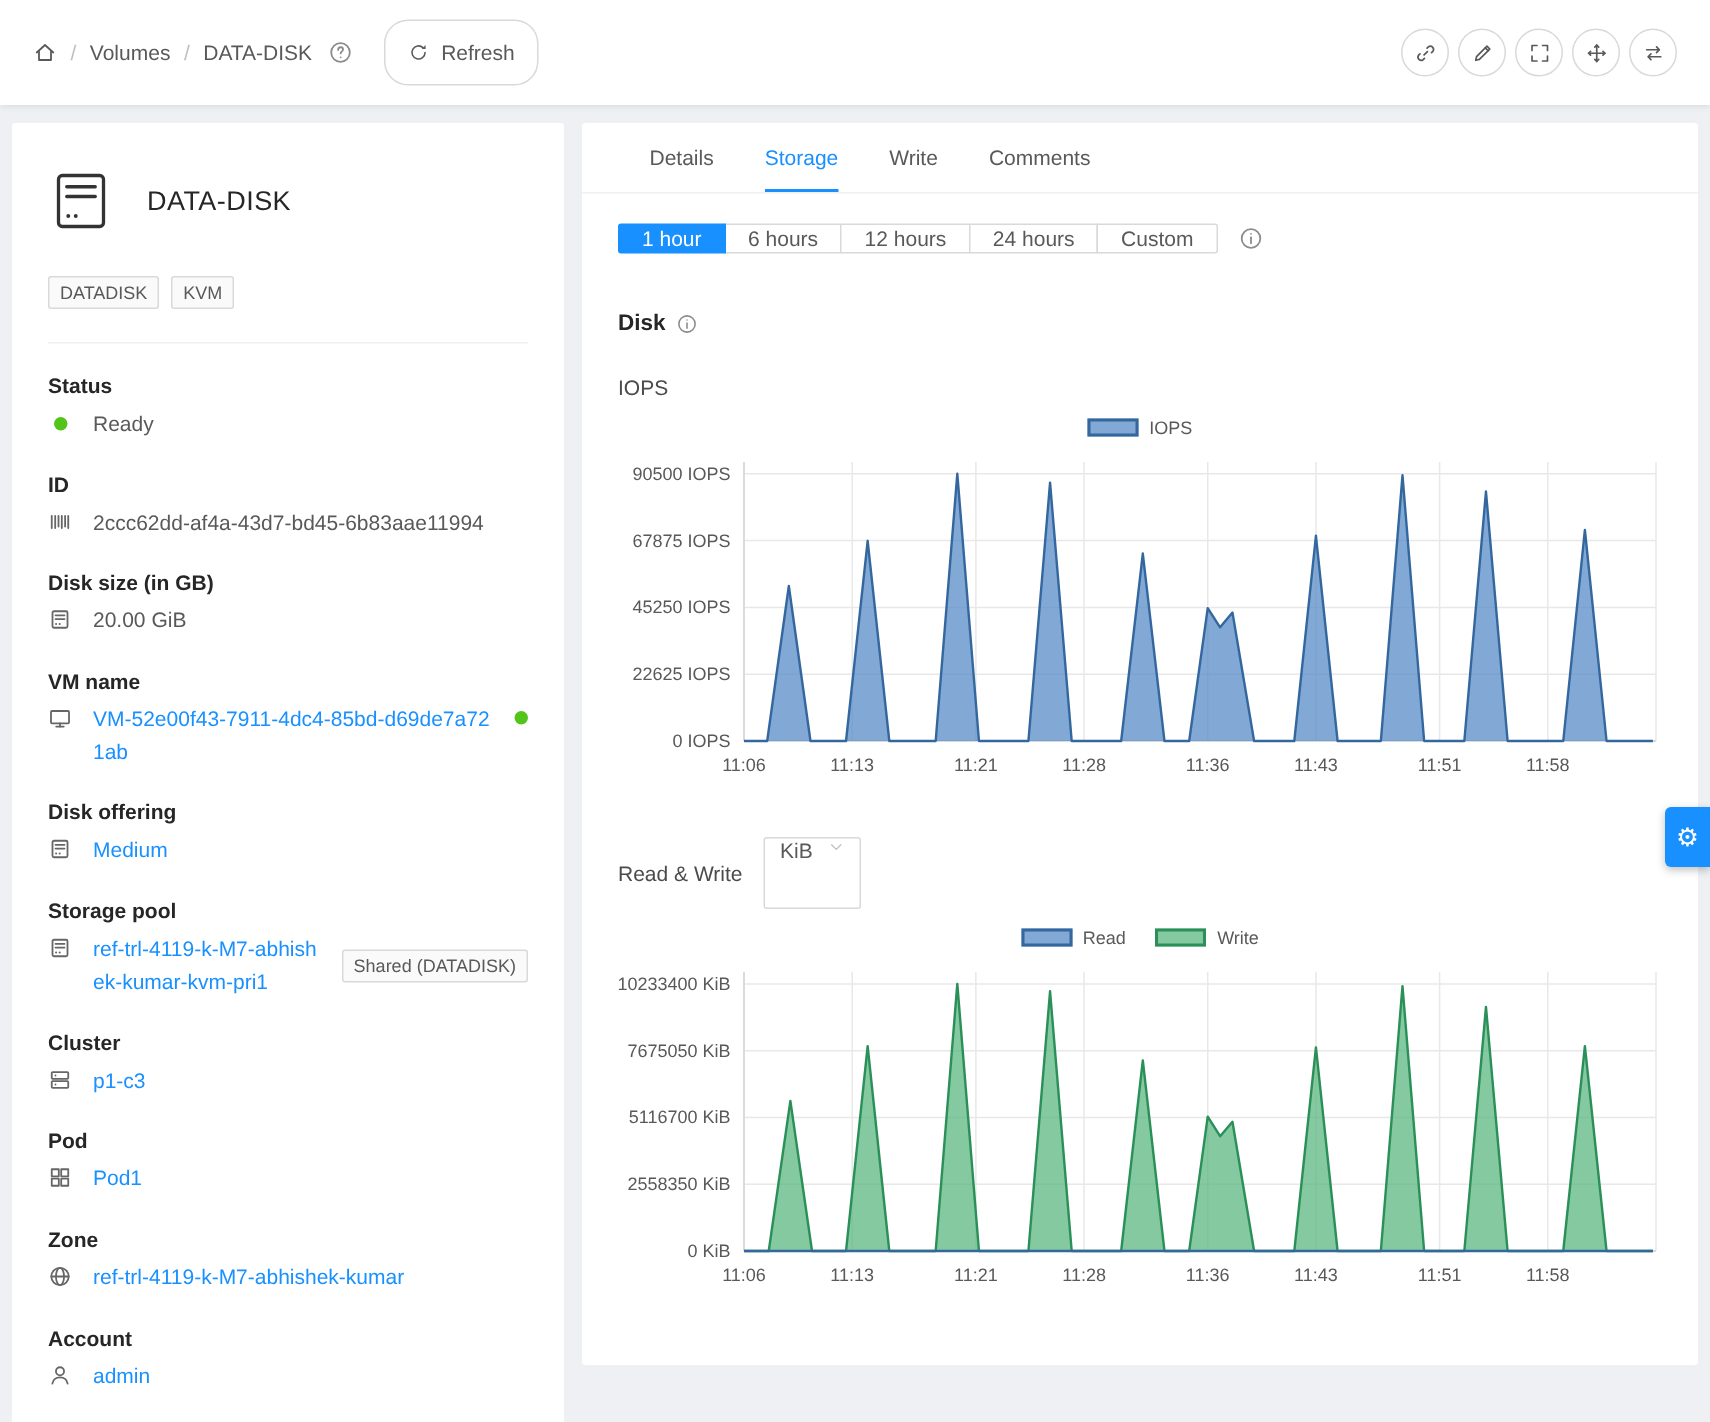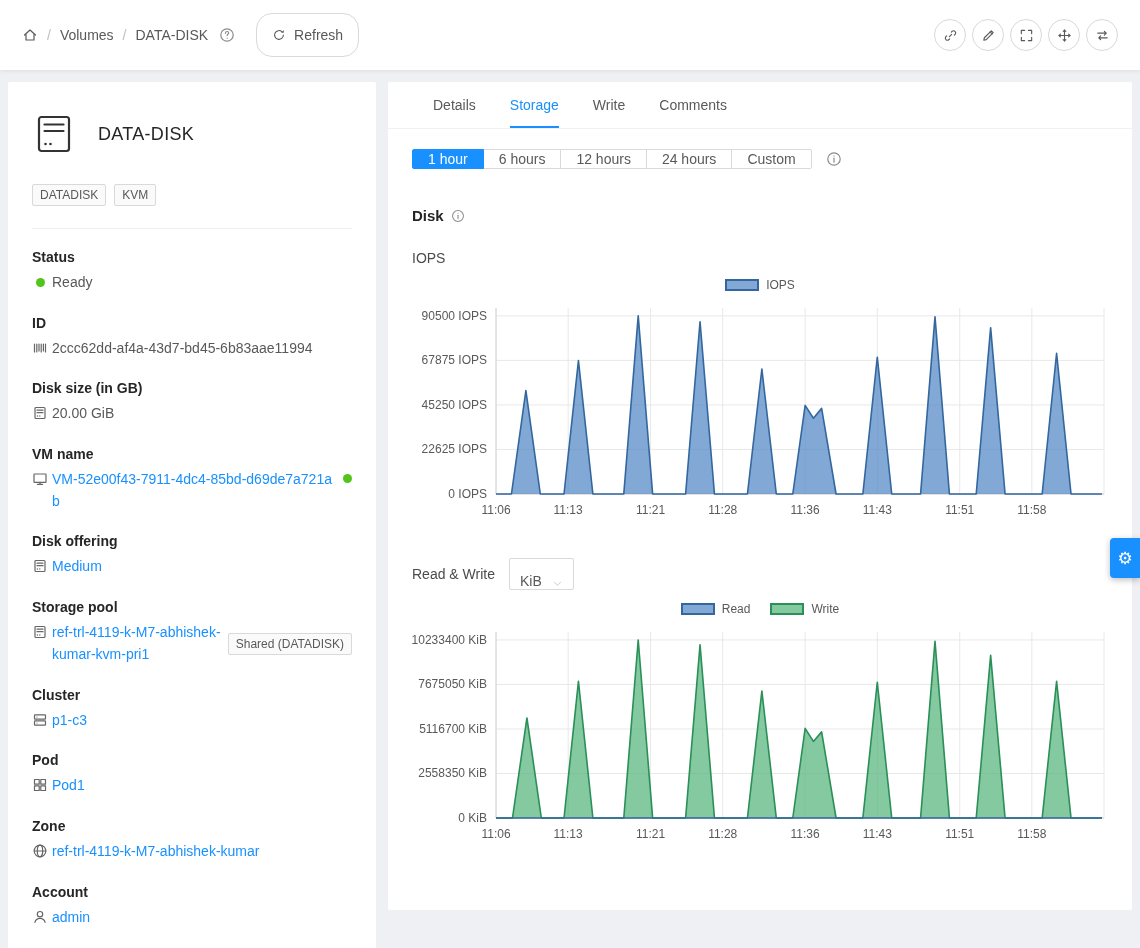--- a/index.html
+++ b/index.html
@@ -36,21 +36,21 @@
   
   .vol-head{display:flex;align-items:center;gap:22px;padding-top:6px}
   .vol-icon{width:44px;height:44px;color:#333}
   .vol-title{font-size:18px;font-weight:500;color:#262626;letter-spacing:.3px}
   .tag-row{margin-top:28px;display:flex;gap:8px}
   .tag{font-size:12px;line-height:20px;padding:0 7px;border:1px solid #d9d9d9;background:#fafafa;
        border-radius:2px;color:#595959;white-space:nowrap}
   .divider{border-top:1px solid #f0f0f0;margin:22px 0 20px}
   .field{margin-bottom:21px}
   .field-label{color:#262626;font-weight:700;margin-bottom:7px}
-  .field-value{display:flex;align-items:flex-start;gap:4px;color:#595959}
+  .field-value{display:flex;align-items:flex-start;gap:14px;color:#595959}
   .field-value .icon-16{margin-top:2px;color:#666}
   .val{word-break:break-all;line-height:1.55;color:#595959}
   a.val.link{color:#1890ff}
   .status-dot{width:9px;height:9px;border-radius:50%;background:#52c41a;display:inline-block}
   .dot-wrap{align-items:center;justify-content:center}
   .vm-dot{margin-left:auto;margin-top:5px;flex:none}
   .pool-tag{flex:none;align-self:center;margin-left:2px}
 
   
   .tabbar{display:flex;padding:0 28px;border-bottom:1px solid #f0f0f0}
@@ -67,22 +67,22 @@
   .range-info{margin-left:14px;color:#8c8c8c}
   .section-title{margin-top:38px;font-size:15px;font-weight:700;color:#262626;display:flex;align-items:center;gap:7px}
   .section-title .icon-14{color:#8c8c8c;font-weight:400}
   .chart-label{margin-top:26px;color:#4b4b4b}
   .legend{display:flex;justify-content:center;gap:20px;margin-top:12px}
   .legend-item{display:flex;align-items:center;gap:7px;font-size:12px;color:#595959}
   .legend-swatch{width:34px;height:12px;border:2px solid}
   .chart-svg{display:block;width:696px;height:230px;margin-top:2px}
   svg text.tick{font-family:"Liberation Sans",sans-serif;font-size:12px;fill:#595959;stroke:none}
   .rw-row{margin-top:34px;display:flex;align-items:center;gap:14px}
-  .unit-select{height:32px;min-width:64px;border:1px solid #d9d9d9;border-radius:2px;padding:0 10px;
-               display:inline-flex;align-items:flex-end;gap:10px;color:#595959;cursor:pointer;background:#fff;font-size:14px}
+  .unit-select{height:48px;min-width:64px;border:1px solid #d9d9d9;border-radius:2px;padding:0 10px;
+               display:inline-flex;align-items:flex-start;gap:10px;color:#595959;cursor:pointer;background:#fff;font-size:14px}
   .unit-caret{width:11px;height:11px;display:inline-flex;color:#bfbfbf}
 
   
   .gear-fab{position:fixed;right:0;top:538px;width:30px;height:40px;background:#1890ff;color:#fff;border:none;
             border-radius:4px 0 0 4px;font-size:17px;cursor:pointer;display:flex;align-items:center;
             justify-content:center;z-index:5;box-shadow:0 2px 6px rgba(0,0,0,.25)}
 </style>
 </head>
 <body>
 

